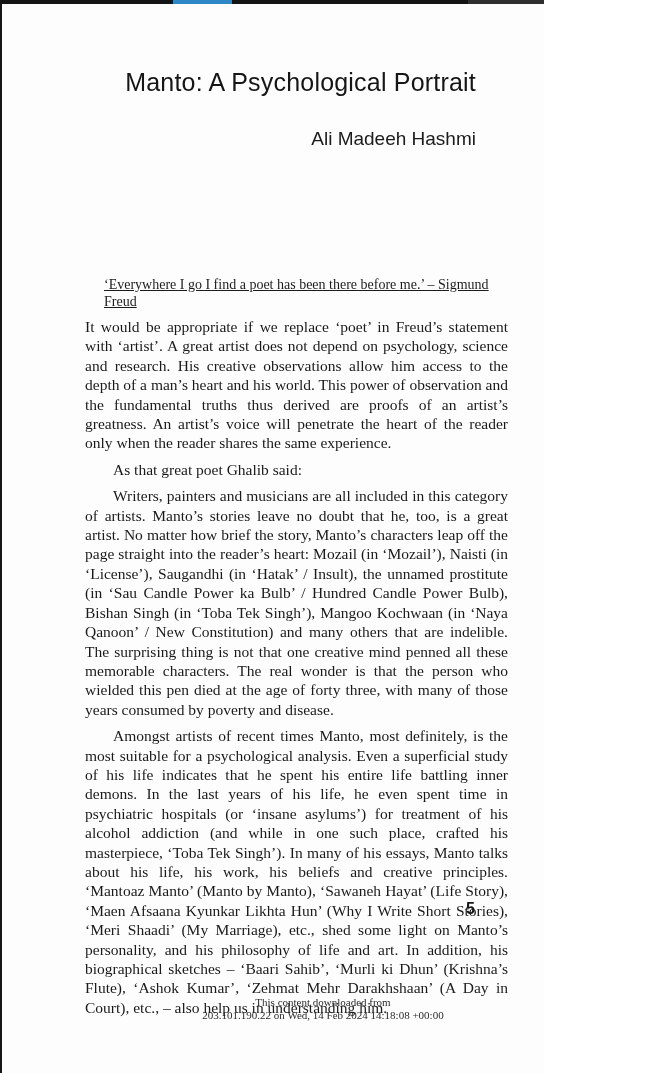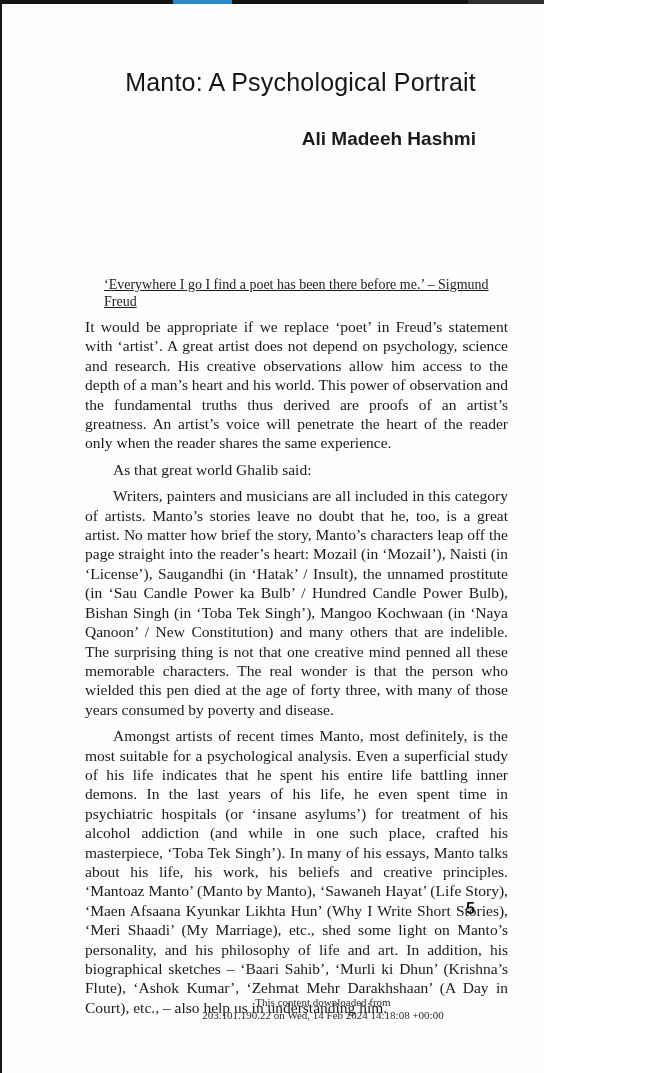--- a/index.html
+++ b/index.html
@@ -35,21 +35,21 @@
     font-size: 25px;
     letter-spacing: 0.2px;
     color: #161616;
   }
   .author {
     position: absolute;
     top: 128px;
     left: 0; right: 68px;
     text-align: right;
     font-family: "Liberation Sans", sans-serif;
-    font-weight: 700;
+    font-weight: 400;
     font-size: 19px;
     color: #1b1b1b;
     padding-left: 14px;
   }
   .epigraph {
     position: absolute;
     top: 276px;
     left: 104px;
     width: 412px;
     font-size: 14px;
@@ -106,21 +106,21 @@
   <div class="left-edge"></div>
 
   <h1 class="title">Manto: A Psychological Portrait</h1>
 
   <div class="author">Ali Madeeh Hashmi</div>
 
   <div class="epigraph">‘Everywhere I go I find a poet has been there before me.’ – Sigmund Freud</div>
 
   <div class="body-col">
     <p>It would be appropriate if we replace ‘poet’ in Freud’s statement with ‘artist’. A great artist does not depend on psychology, science and research. His creative observations allow him access to the depth of a man’s heart and his world. This power of observation and the fundamental truths thus derived are proofs of an artist’s greatness. An artist’s voice will penetrate the heart of the reader only when the reader shares the same experience.</p>
-    <p class="indent">As that great world Ghalib said:</p>
+    <p class="indent">As that great poet Ghalib said:</p>
     <p class="indent">Writers, painters and musicians are all included in this category of artists. Manto’s stories leave no doubt that he, too, is a great artist. No matter how brief the story, Manto’s characters leap off the page straight into the reader’s heart: Mozail (in ‘Mozail’), Naisti (in ‘License’), Saugandhi (in ‘Hatak’ / Insult), the unnamed prostitute (in ‘Sau Candle Power ka Bulb’ / Hundred Candle Power Bulb), Bishan Singh (in ‘Toba Tek Singh’), Mangoo Kochwaan (in ‘Naya Qanoon’ / New Constitution) and many others that are indelible. The surprising thing is not that one creative mind penned all these memorable characters. The real wonder is that the person who wielded this pen died at the age of forty three, with many of those years consumed by poverty and disease.</p>
     <p class="indent">Amongst artists of recent times Manto, most definitely, is the most suitable for a psychological analysis. Even a superficial study of his life indicates that he spent his entire life battling inner demons. In the last years of his life, he even spent time in psychiatric hospitals (or ‘insane asylums’) for treatment of his alcohol addiction (and while in one such place, crafted his masterpiece, ‘Toba Tek Singh’). In many of his essays, Manto talks about his life, his work, his beliefs and creative principles. ‘Mantoaz Manto’ (Manto by Manto), ‘Sawaneh Hayat’ (Life Story), ‘Maen Afsaana Kyunkar Likhta Hun’ (Why I Write Short Stories), ‘Meri Shaadi’ (My Marriage), etc., shed some light on Manto’s personality, and his philosophy of life and art. In addition, his biographical sketches – ‘Baari Sahib’, ‘Murli ki Dhun’ (Krishna’s Flute), ‘Ashok Kumar’, ‘Zehmat Mehr Darakhshaan’ (A Day in Court), etc., – also help us in understanding him.</p>
   </div>
 
   <div class="pageno">5</div>
 
   <div class="footer">
     <div>This content downloaded from</div>
     <div>203.101.190.22 on Wed, 14 Feb 2024 14:18:08 +00:00</div>
   </div>

